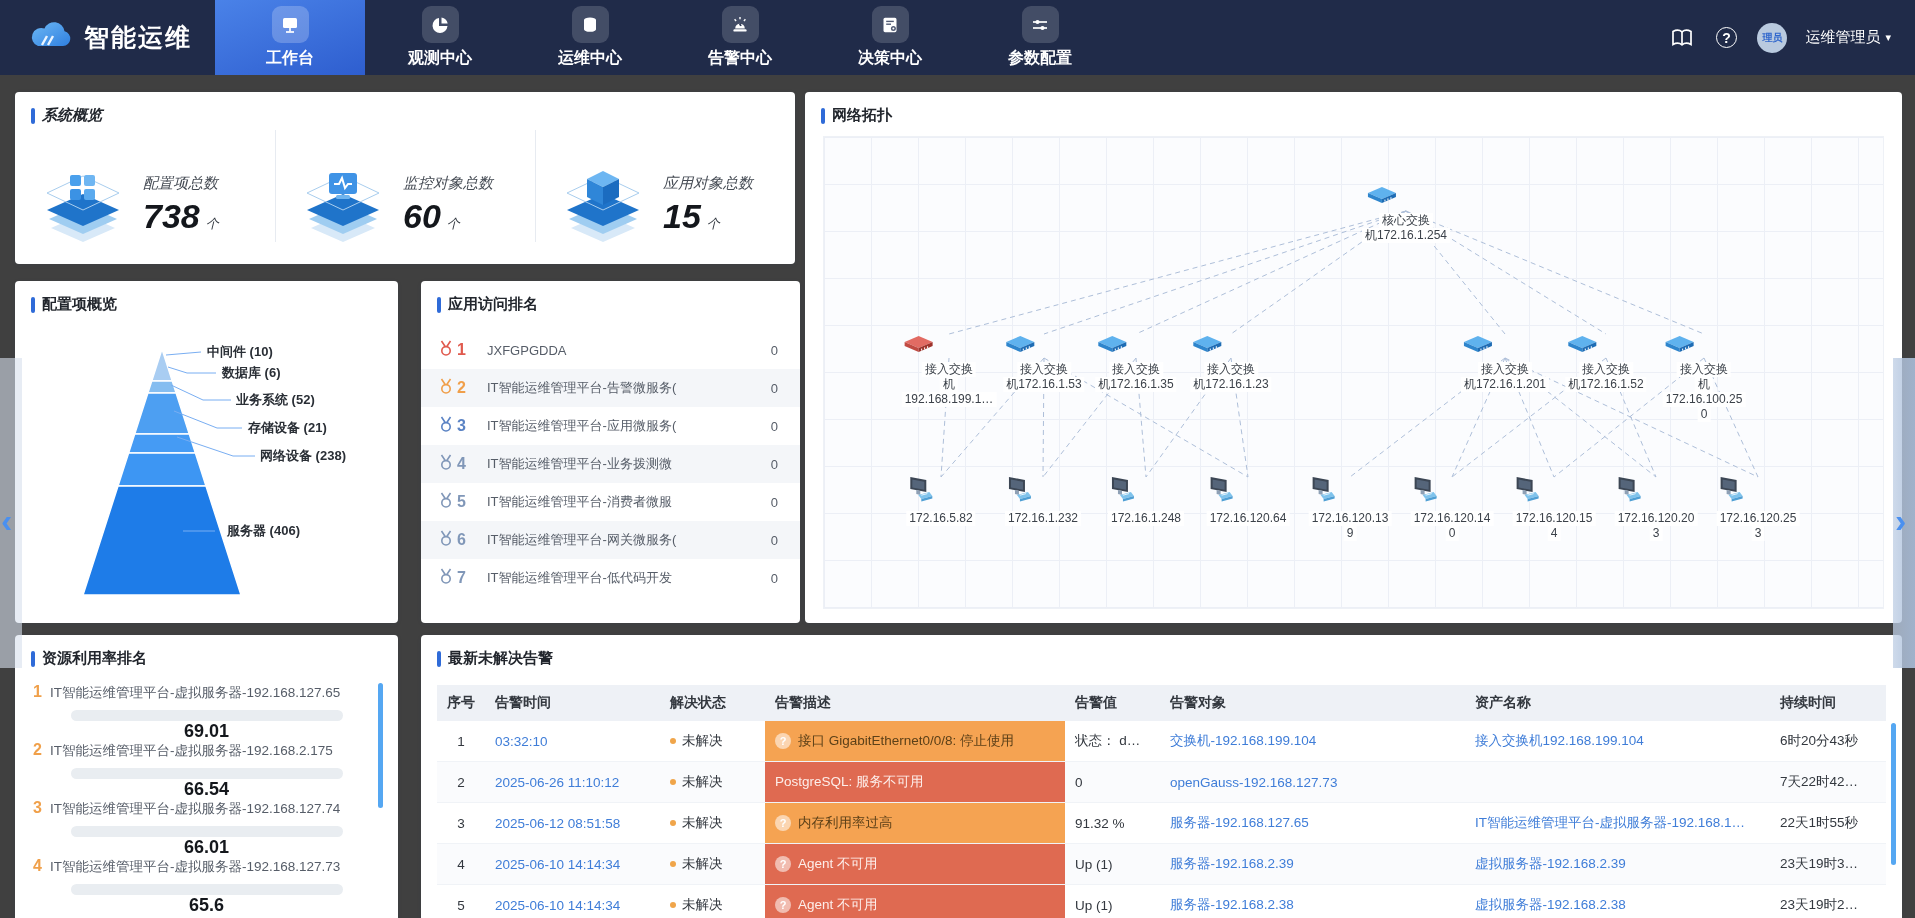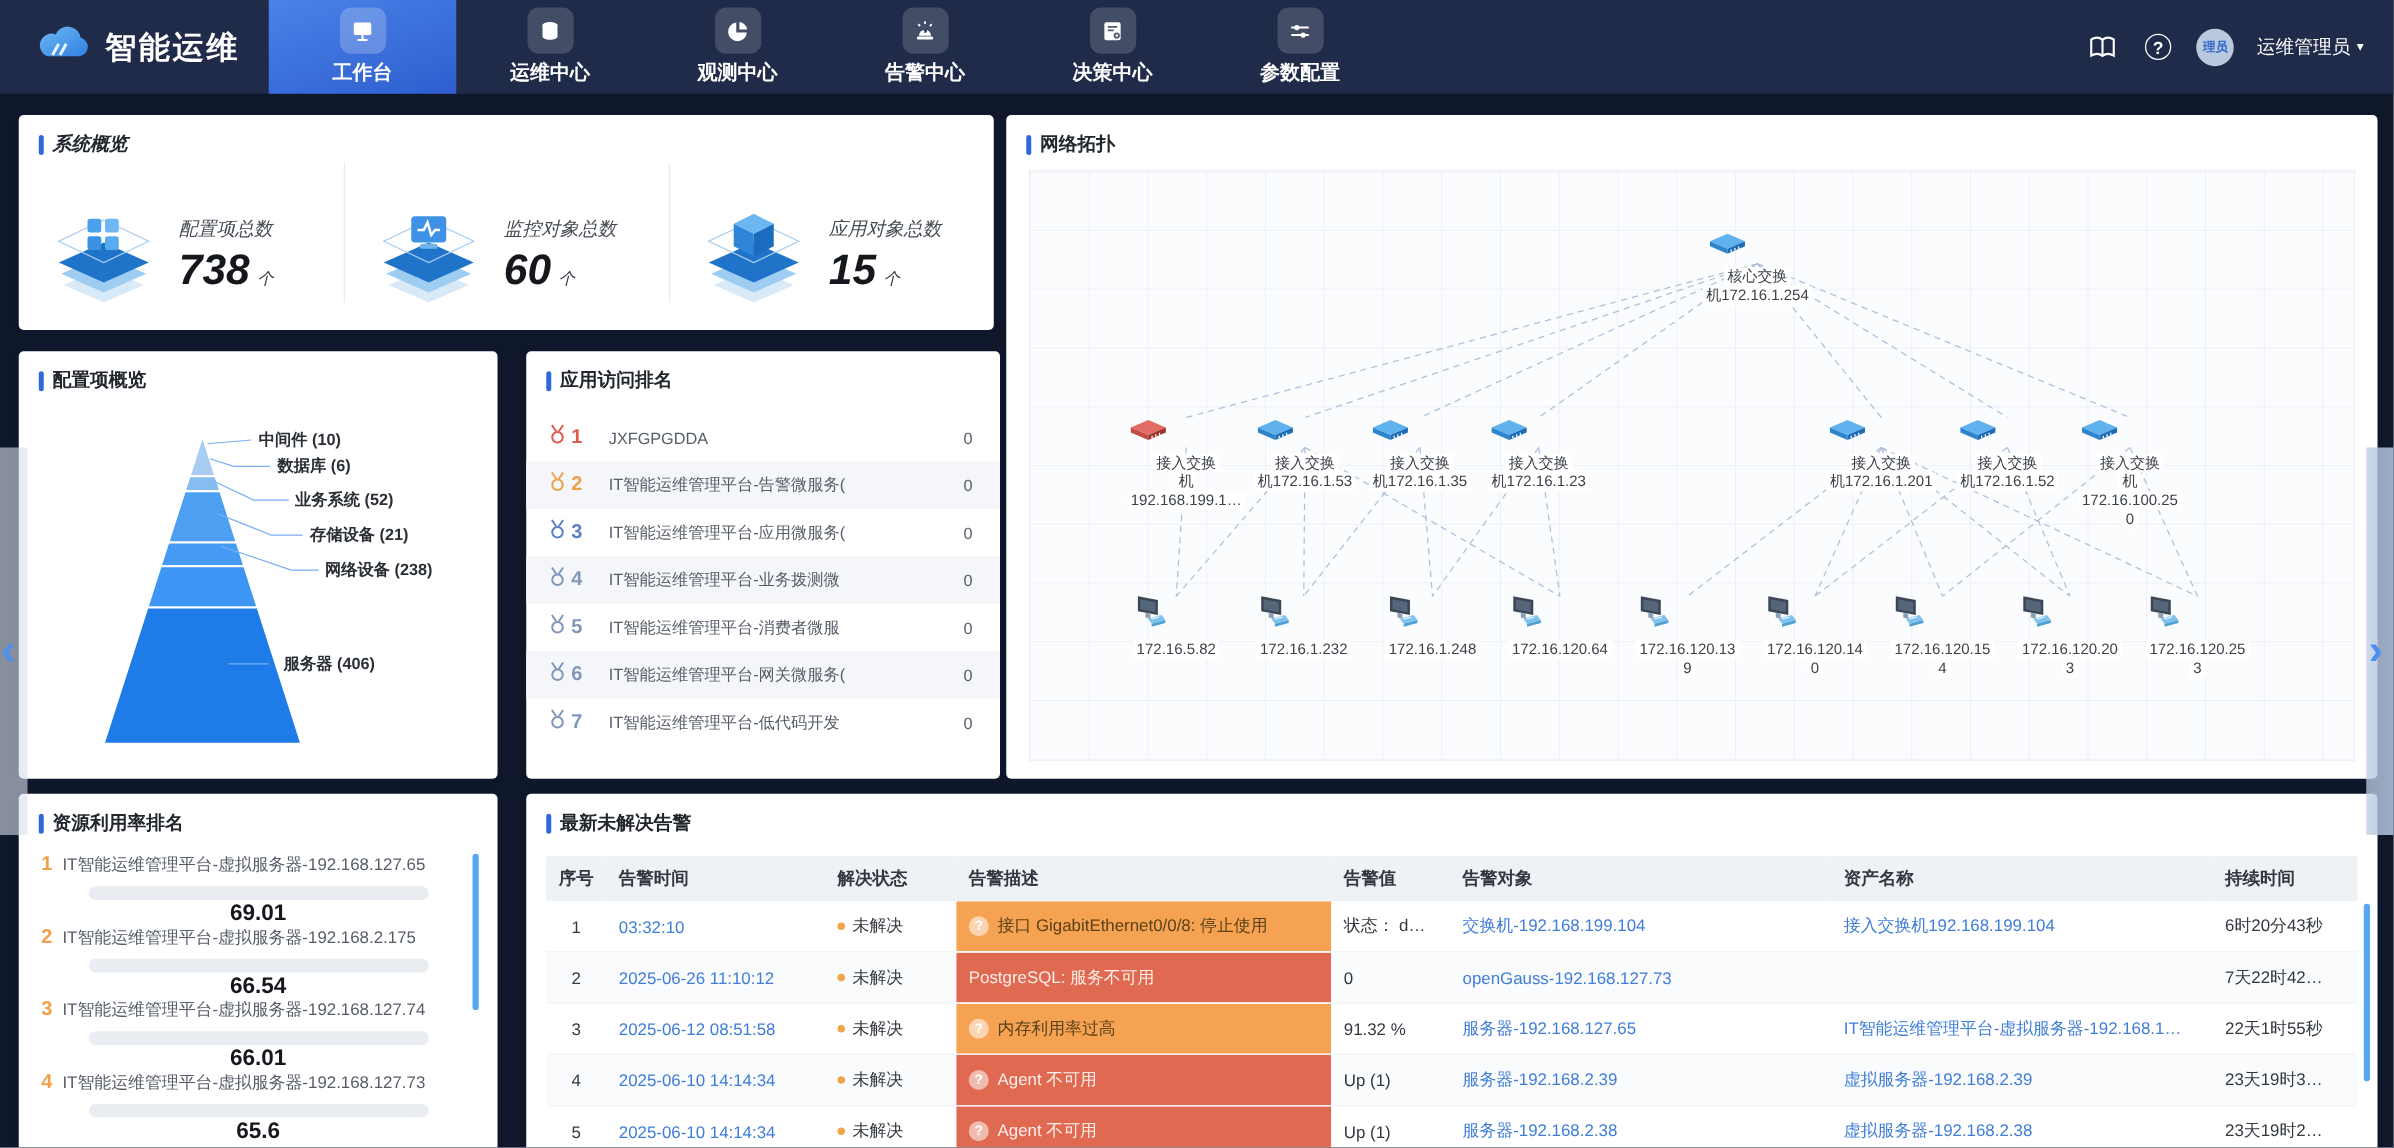--- a/index.html
+++ b/index.html
@@ -1,18 +1,18 @@
 <!DOCTYPE html>
 <html><head>
 <meta charset="utf-8">
 <style>
   * { margin:0; padding:0; box-sizing:border-box; }
   html,body { width:1915px; height:918px; }
   body { font-family:"Liberation Sans","DejaVu Sans",sans-serif; }
-  .screen { position:relative; width:1915px; height:918px; background:#0f172a; overflow:hidden; }
+  .screen { position:relative; width:1915px; height:918px; background:#404040; overflow:hidden; }
 
   
   .header { position:absolute; left:0; top:0; width:1915px; height:75px; background:#202b49; z-index:50; display:flex; align-items:center; }
   .logo { display:flex; align-items:center; gap:10px; padding-left:28px; width:215px; }
   .logo-text { color:#fff; font-size:25px; font-weight:bold; letter-spacing:2px; }
   .tabs { display:flex; height:75px; }
   .tab { width:150px; height:75px; display:flex; flex-direction:column; align-items:center; justify-content:center; gap:5px; cursor:pointer; }
   .tab.active { background:linear-gradient(160deg,#4a82e8 0%,#2e5ecf 100%); }
   .tab-badge { width:37px; height:37px; border-radius:9px; background:rgba(255,255,255,0.16); display:flex; align-items:center; justify-content:center; }
   .tab.active .tab-badge { background:rgba(255,255,255,0.22); }
@@ -125,34 +125,34 @@
               <rect x="3" y="3" width="14" height="10" rx="1.5" fill="#fff" stroke="none"></rect>
               <line x1="10" y1="13" x2="10" y2="16.5"></line>
               <line x1="6" y1="17" x2="14" y2="17"></line>
             </svg>
           </span>
           <span class="tab-label">工作台</span>
         </div>
         <div class="tab">
           <span class="tab-badge">
             <svg width="20" height="20" viewBox="0 0 20 20">
+              <path d="M9 3 A7.5 7.5 0 1 0 17.5 11 L9 11 Z" fill="#fff"></path>
+              <path d="M11.5 2.5 L11.5 8.5 L17.7 8.5 A7.5 7.5 0 0 0 11.5 2.5 Z" fill="#fff"></path>
+            </svg>
+          </span>
+          <span class="tab-label">观测中心</span>
+        </div>
+        <div class="tab">
+          <span class="tab-badge">
+            <svg width="20" height="20" viewBox="0 0 20 20">
               <ellipse cx="10" cy="5" rx="6" ry="2.4" fill="#fff"></ellipse>
               <path d="M4 5 v9.2 c0 1.4 2.7 2.6 6 2.6 s6-1.2 6-2.6 V5" fill="#fff"></path>
             </svg>
           </span>
           <span class="tab-label">运维中心</span>
-        </div>
-        <div class="tab">
-          <span class="tab-badge">
-            <svg width="20" height="20" viewBox="0 0 20 20">
-              <path d="M9 3 A7.5 7.5 0 1 0 17.5 11 L9 11 Z" fill="#fff"></path>
-              <path d="M11.5 2.5 L11.5 8.5 L17.7 8.5 A7.5 7.5 0 0 0 11.5 2.5 Z" fill="#fff"></path>
-            </svg>
-          </span>
-          <span class="tab-label">观测中心</span>
         </div>
         <div class="tab">
           <span class="tab-badge">
             <svg width="20" height="20" viewBox="0 0 20 20">
               <path d="M5.2 13.5 a4.8 4.8 0 0 1 9.6 0 Z" fill="#fff"></path>
               <rect x="3.4" y="14.2" width="13.2" height="2.4" rx="1.2" fill="#fff"></rect>
               <path d="M10 2 v2.2 M4.6 4.3 l1.5 1.6 M15.4 4.3 l-1.5 1.6" stroke="#fff" stroke-width="1.4"></path>
               <path d="M9 9.5 l2-0.8 -1 2 1.6-0.4" stroke="#2a3550" stroke-width="1" fill="none"></path>
             </svg>
           </span>

